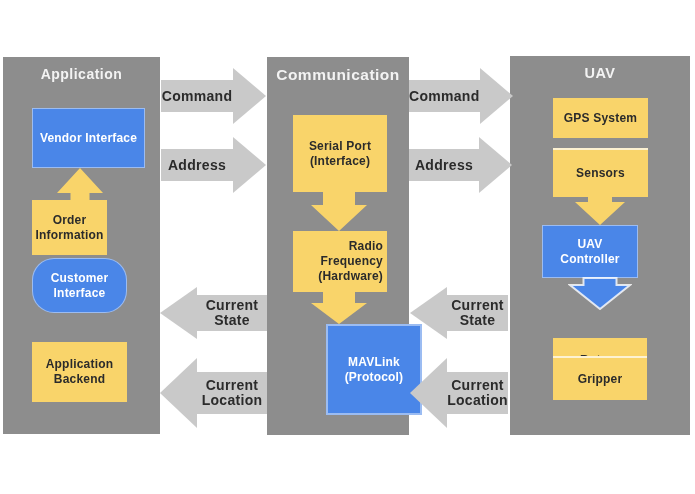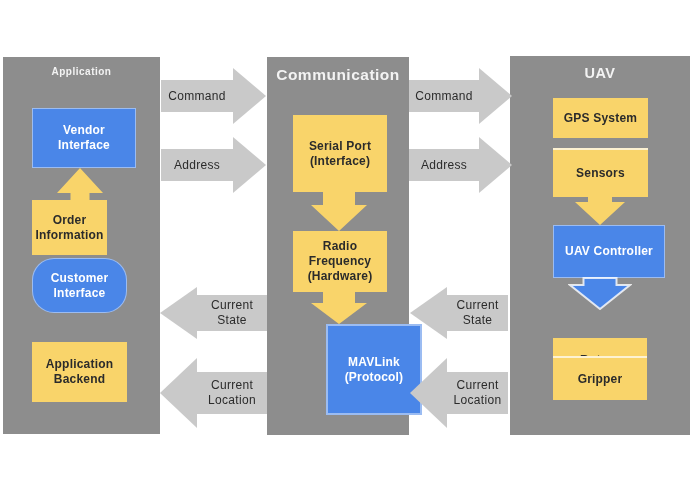--- a/index.html
+++ b/index.html
@@ -12,54 +12,54 @@
     --background:#ffffff;
   }
   *{margin:0;padding:0;box-sizing:border-box;}
   html,body{background:var(--background);}
   body{font-family:"Liberation Sans","DejaVu Sans",sans-serif;}
   .canvas{position:relative;width:695px;height:494px;background:var(--background);overflow:hidden;}
 
   .panel{position:absolute;background:var(--panel-gray);}
   .panel-title{position:absolute;top:9px;left:0;width:100%;text-align:center;
     color:#f3f3f3;font-weight:bold;letter-spacing:.5px;}
-  .panel-title.sm{font-size:10px;}
+  .panel-title.sm{font-size:14px;}
   .panel-title.lg{font-size:15.5px;}
   .panel-title.md{font-size:14.5px;}
 
   .block{position:absolute;display:flex;align-items:center;justify-content:center;
     text-align:center;font-weight:bold;font-size:12px;line-height:15px;letter-spacing:.2px;
     padding:2px 4px;}
   .block.yellow{background:var(--block-yellow);color:var(--text-dark);}
   .block.blue{background:var(--block-blue);color:var(--text-light);border:1px solid rgba(255,255,255,.45);}
   .block.border2{border:2px solid rgba(255,255,255,.45);}
   .block.septop{border-top:2px solid rgba(255,255,255,.7);}
 
   .flow-arrow{position:absolute;line-height:0;}
   .flow-arrow.yellow{color:var(--block-yellow);}
   .flow-arrow.blue{color:var(--block-blue);}
   .flow-arrow svg{display:block;}
 
   .conn{position:absolute;display:flex;align-items:center;}
   .ctail{flex:1;background:var(--connector-gray);display:flex;align-items:center;justify-content:center;
-    text-align:center;color:var(--text-dark);font-weight:normal;font-size:12px;line-height:15px;letter-spacing:.3px;}
+    text-align:center;color:var(--text-dark);font-weight:bold;font-size:14px;line-height:15px;letter-spacing:.3px;}
   .chead-r{width:0;height:0;border-top:28px solid transparent;border-bottom:28px solid transparent;
     border-left:33px solid var(--connector-gray);}
   .chead-l{width:0;height:0;border-top:26px solid transparent;border-bottom:26px solid transparent;
     border-right:37px solid var(--connector-gray);}
   .conn.tall .chead-l{border-top-width:35px;border-bottom-width:35px;}
 </style>
 </head>
 <body>
 
 <div class="canvas">
 
   <section class="panel" style="left:3px;top:57px;width:157px;height:377px;">
     <div class="panel-title sm">Application</div>
-    <div class="block blue" style="left:29px;top:51px;width:104px;height:60px;">
+    <div class="block blue" style="left:29px;top:51px;width:113px;height:60px;">
       <span>Vendor Interface</span>
     </div>
     <div class="flow-arrow yellow" style="left:54px;top:111px;">
       <svg width="46" height="32" viewBox="0 0 46 32">
           <polygon points="23,0 46,25 32.5,25 32.5,32 13.5,32 13.5,25 0,25" fill="currentColor"></polygon>
         </svg>
     </div>
     <div class="block yellow" style="left:29px;top:143px;width:75px;height:55px;">
       <span>Order Information</span>
     </div>
@@ -74,21 +74,21 @@
   <section class="panel" style="left:267px;top:57px;width:142px;height:378px;">
     <div class="panel-title lg">Communication</div>
     <div class="block yellow" style="left:26px;top:58px;width:94px;height:77px;">
       <span>Serial Port (Interface)</span>
     </div>
     <div class="flow-arrow yellow" style="left:44px;top:135px;">
       <svg width="56" height="39" viewBox="0 0 56 39">
           <polygon points="12,0 44,0 44,13 56,13 28,39 0,13 12,13" fill="currentColor"></polygon>
         </svg>
     </div>
-    <div class="block yellow" style="left:26px;top:174px;width:94px;height:61px;">
+    <div class="block yellow" style="left:26px;top:174px;width:94px;height:61px;text-align:right;">
       <span>Radio Frequency (Hardware)</span>
     </div>
     <div class="flow-arrow yellow" style="left:44px;top:235px;">
       <svg width="56" height="32" viewBox="0 0 56 32">
           <polygon points="12,0 44,0 44,11 56,11 28,32 0,11 12,11" fill="currentColor"></polygon>
         </svg>
     </div>
     <div class="block blue border2" style="left:24px;top:267px;width:96px;height:91px;margin-left:35px;">
       <span>MAVLink (Protocol)</span>
     </div>
@@ -100,21 +100,21 @@
       <span>GPS System</span>
     </div>
     <div class="block yellow septop" style="left:43px;top:92px;width:95px;height:49px;">
       <span>Sensors</span>
     </div>
     <div class="flow-arrow yellow" style="left:65px;top:140px;">
       <svg width="50" height="29" viewBox="0 0 50 29">
           <polygon points="13,0 37,0 37,6 50,6 25,29 0,6 13,6" fill="currentColor"></polygon>
         </svg>
     </div>
-    <div class="block blue" style="left:43px;top:169px;width:112px;height:53px;">
+    <div class="block blue" style="left:32px;top:169px;width:96px;height:53px;">
       <span>UAV Controller</span>
     </div>
     <div class="flow-arrow blue" style="left:58px;top:221px;">
       <svg width="64" height="33" viewBox="0 0 64 33">
           <polygon points="15.5,1 48.5,1 48.5,8 62,8 32,32 2,8 15.5,8" fill="currentColor" stroke="rgba(255,255,255,0.8)" stroke-width="2"></polygon>
         </svg>
     </div>
     <div class="block yellow" style="left:43px;top:256px;width:94px;height:44px;margin-top:26px;">
       <span>Rotors</span>
     </div>

